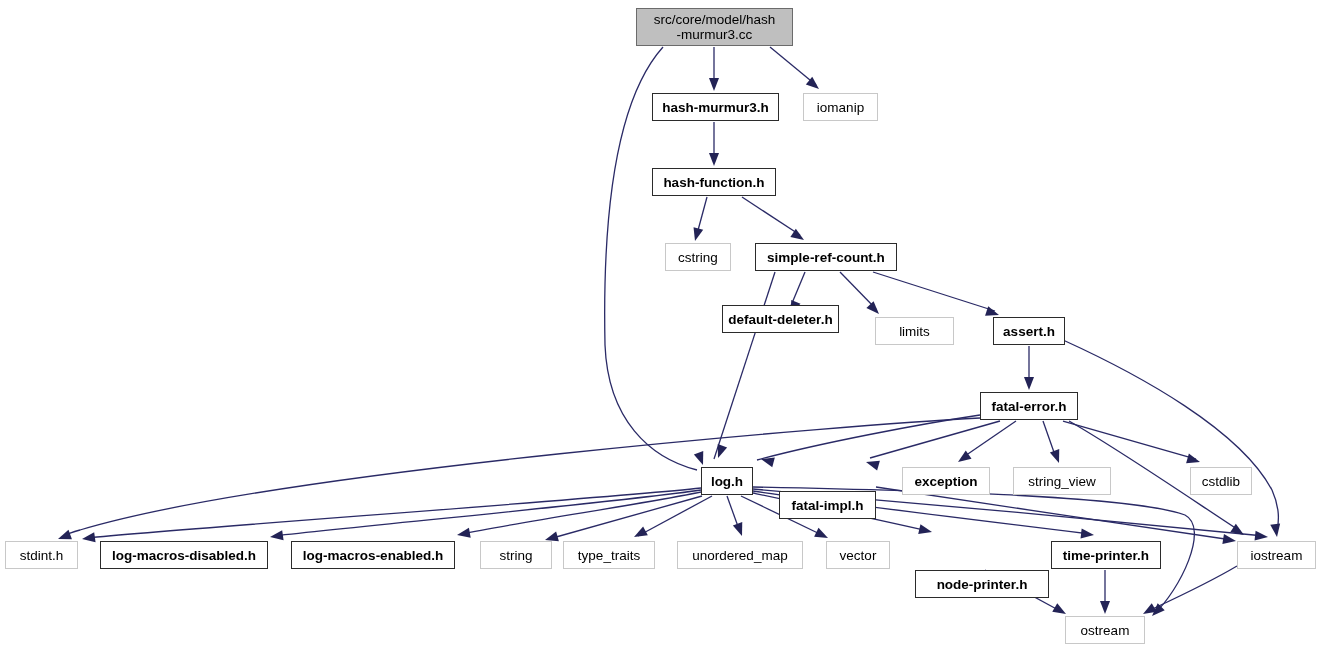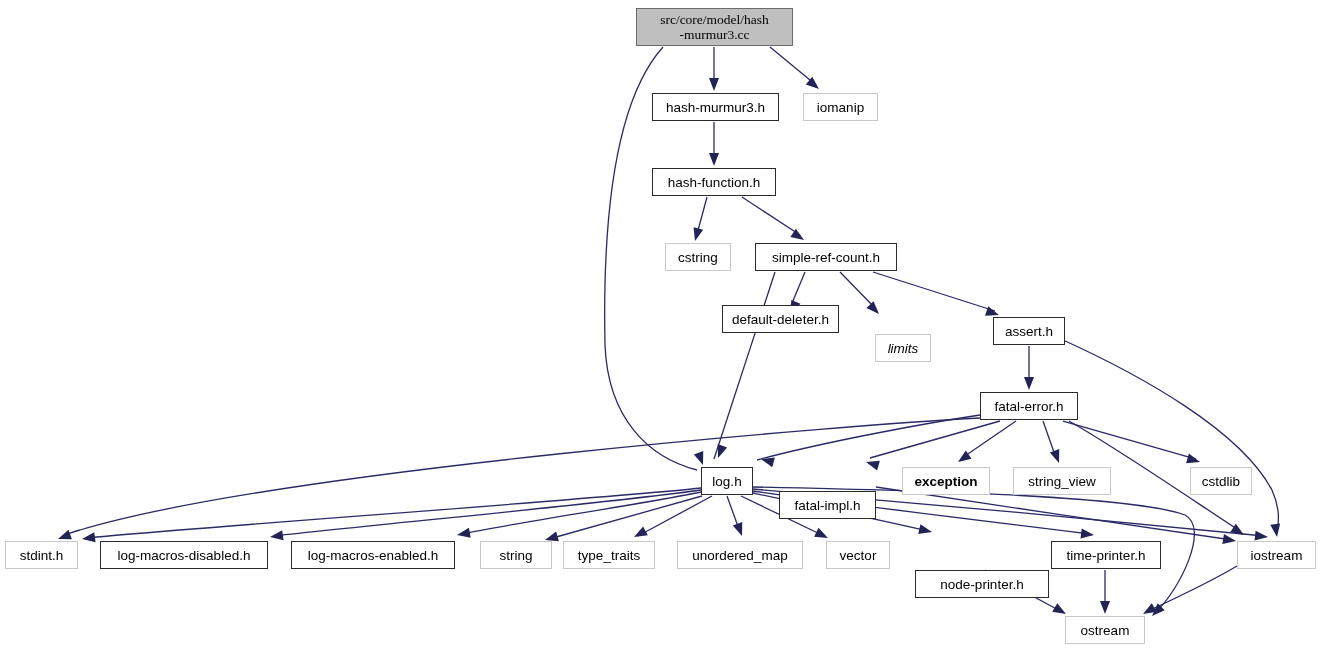--- a/index.html
+++ b/index.html
@@ -32,25 +32,25 @@
     text-align: center;
     font-size: 13.5px;
     line-height: 15px;
     color: #000000;
     background: #ffffff;
     border: 1px solid #c8c8c8;
     white-space: pre;
   }
   .node.local {
     border: 1.6px solid #2b2b2b;
+    font-weight: bold;
   }
   .node.root {
     border: 1.6px solid #6b6b6b;
     background: #bfbfbf;
-    font-family: Liberation Serif, serif;
   }
   .edge-path {
     fill: none;
     stroke: #2a2a66;
     stroke-width: 1.3;
   }
   .edge-head {
     fill: #232356;
     stroke: none;
   }
@@ -131,21 +131,21 @@
     </svg>
   <div id="node-layer">
       <div class="node root" style="left: 636px; top: 8px; width: 157px; height: 38px; border-color: rgb(107, 107, 107); background: rgb(191, 191, 191);">src/core/model/hash
 -murmur3.cc</div>
       <div class="node local" style="left: 652px; top: 93px; width: 127px; height: 28px; border-color: rgb(43, 43, 43);">hash-murmur3.h</div>
       <div class="node system" style="left: 803px; top: 93px; width: 75px; height: 28px; border-color: rgb(200, 200, 200);">iomanip</div>
       <div class="node local" style="left: 652px; top: 168px; width: 124px; height: 28px; border-color: rgb(43, 43, 43);">hash-function.h</div>
       <div class="node system" style="left: 665px; top: 243px; width: 66px; height: 28px; border-color: rgb(200, 200, 200);">cstring</div>
       <div class="node local" style="left: 755px; top: 243px; width: 142px; height: 28px; border-color: rgb(43, 43, 43);">simple-ref-count.h</div>
       <div class="node local" style="left: 722px; top: 305px; width: 117px; height: 28px; border-color: rgb(43, 43, 43);">default-deleter.h</div>
-      <div class="node system" style="left: 875px; top: 334px; width: 56px; height: 28px; border-color: rgb(200, 200, 200); font-style: italic;">limits</div>
+      <div class="node system" style="left: 875px; top: 317px; width: 79px; height: 28px; border-color: rgb(200, 200, 200);">limits</div>
       <div class="node local" style="left: 993px; top: 317px; width: 72px; height: 28px; border-color: rgb(43, 43, 43); text-align: center;">assert.h</div>
       <div class="node local" style="left: 980px; top: 392px; width: 98px; height: 28px; border-color: rgb(43, 43, 43);">fatal-error.h</div>
       <div class="node local" style="left: 701px; top: 467px; width: 52px; height: 28px; border-color: rgb(43, 43, 43);">log.h</div>
       <div class="node local" style="left: 779px; top: 467px; width: 97px; height: 28px; border-color: rgb(43, 43, 43); margin-top: 24px;">fatal-impl.h</div>
       <div class="node system" style="left: 902px; top: 467px; width: 88px; height: 28px; border-color: rgb(200, 200, 200); font-weight: bold;">exception</div>
       <div class="node system" style="left: 1013px; top: 467px; width: 98px; height: 28px; border-color: rgb(200, 200, 200);">string_view</div>
       <div class="node system" style="left: 1190px; top: 467px; width: 62px; height: 28px; border-color: rgb(200, 200, 200);">cstdlib</div>
       <div class="node system" style="left: 5px; top: 541px; width: 73px; height: 28px; border-color: rgb(200, 200, 200); text-align: right;">stdint.h</div>
       <div class="node local" style="left: 100px; top: 541px; width: 168px; height: 28px; border-color: rgb(43, 43, 43);">log-macros-disabled.h</div>
       <div class="node local" style="left: 291px; top: 541px; width: 164px; height: 28px; border-color: rgb(43, 43, 43);">log-macros-enabled.h</div>

